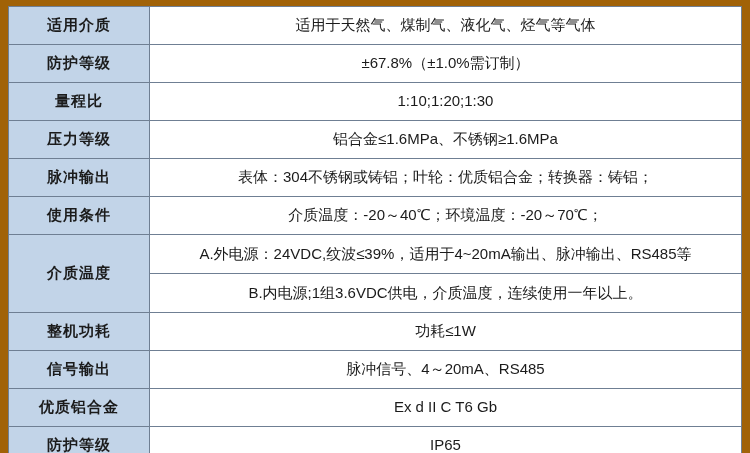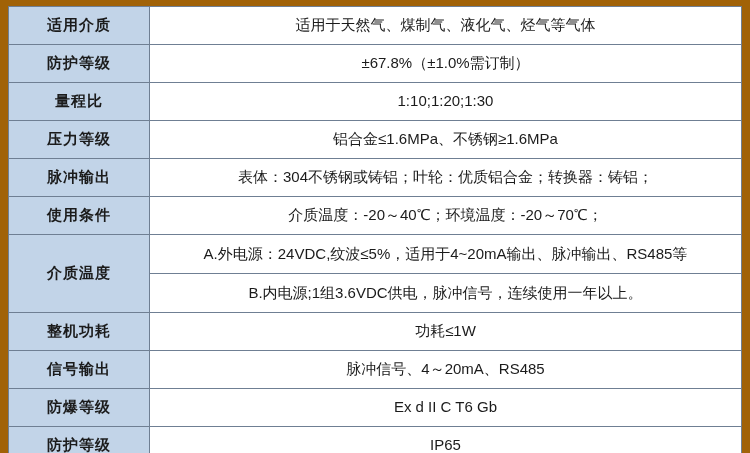--- a/index.html
+++ b/index.html
@@ -77,35 +77,35 @@
       <tr class="row">
         <td class="label">脉冲输出</td>
         <td class="value">表体：304不锈钢或铸铝；叶轮：优质铝合金；转换器：铸铝；</td>
       </tr>
       <tr class="row">
         <td class="label">使用条件</td>
         <td class="value">介质温度：-20～40℃；环境温度：-20～70℃；</td>
       </tr>
       <tr class="row-tall">
         <td class="label" rowspan="2">介质温度</td>
-        <td class="value">A.外电源：24VDC,纹波≤5%，适用于4~20mA输出、脉冲输出、RS485等</td>
+        <td class="value">A.外电源：24VDC,纹波≤39%，适用于4~20mA输出、脉冲输出、RS485等</td>
       </tr>
       <tr class="row-tall">
-        <td class="value">B.内电源;1组3.6VDC供电，脉冲信号，连续使用一年以上。</td>
+        <td class="value">B.内电源;1组3.6VDC供电，介质温度，连续使用一年以上。</td>
       </tr>
       <tr class="row">
         <td class="label">整机功耗</td>
         <td class="value">功耗≤1W</td>
       </tr>
       <tr class="row">
         <td class="label">信号输出</td>
         <td class="value">脉冲信号、4～20mA、RS485</td>
       </tr>
       <tr class="row">
-        <td class="label">防爆等级</td>
+        <td class="label">优质铝合金</td>
         <td class="value">Ex d II C T6 Gb</td>
       </tr>
       <tr class="row">
         <td class="label">防护等级</td>
         <td class="value">IP65</td>
       </tr>
     </tbody>
   </table>
 </div>
 

